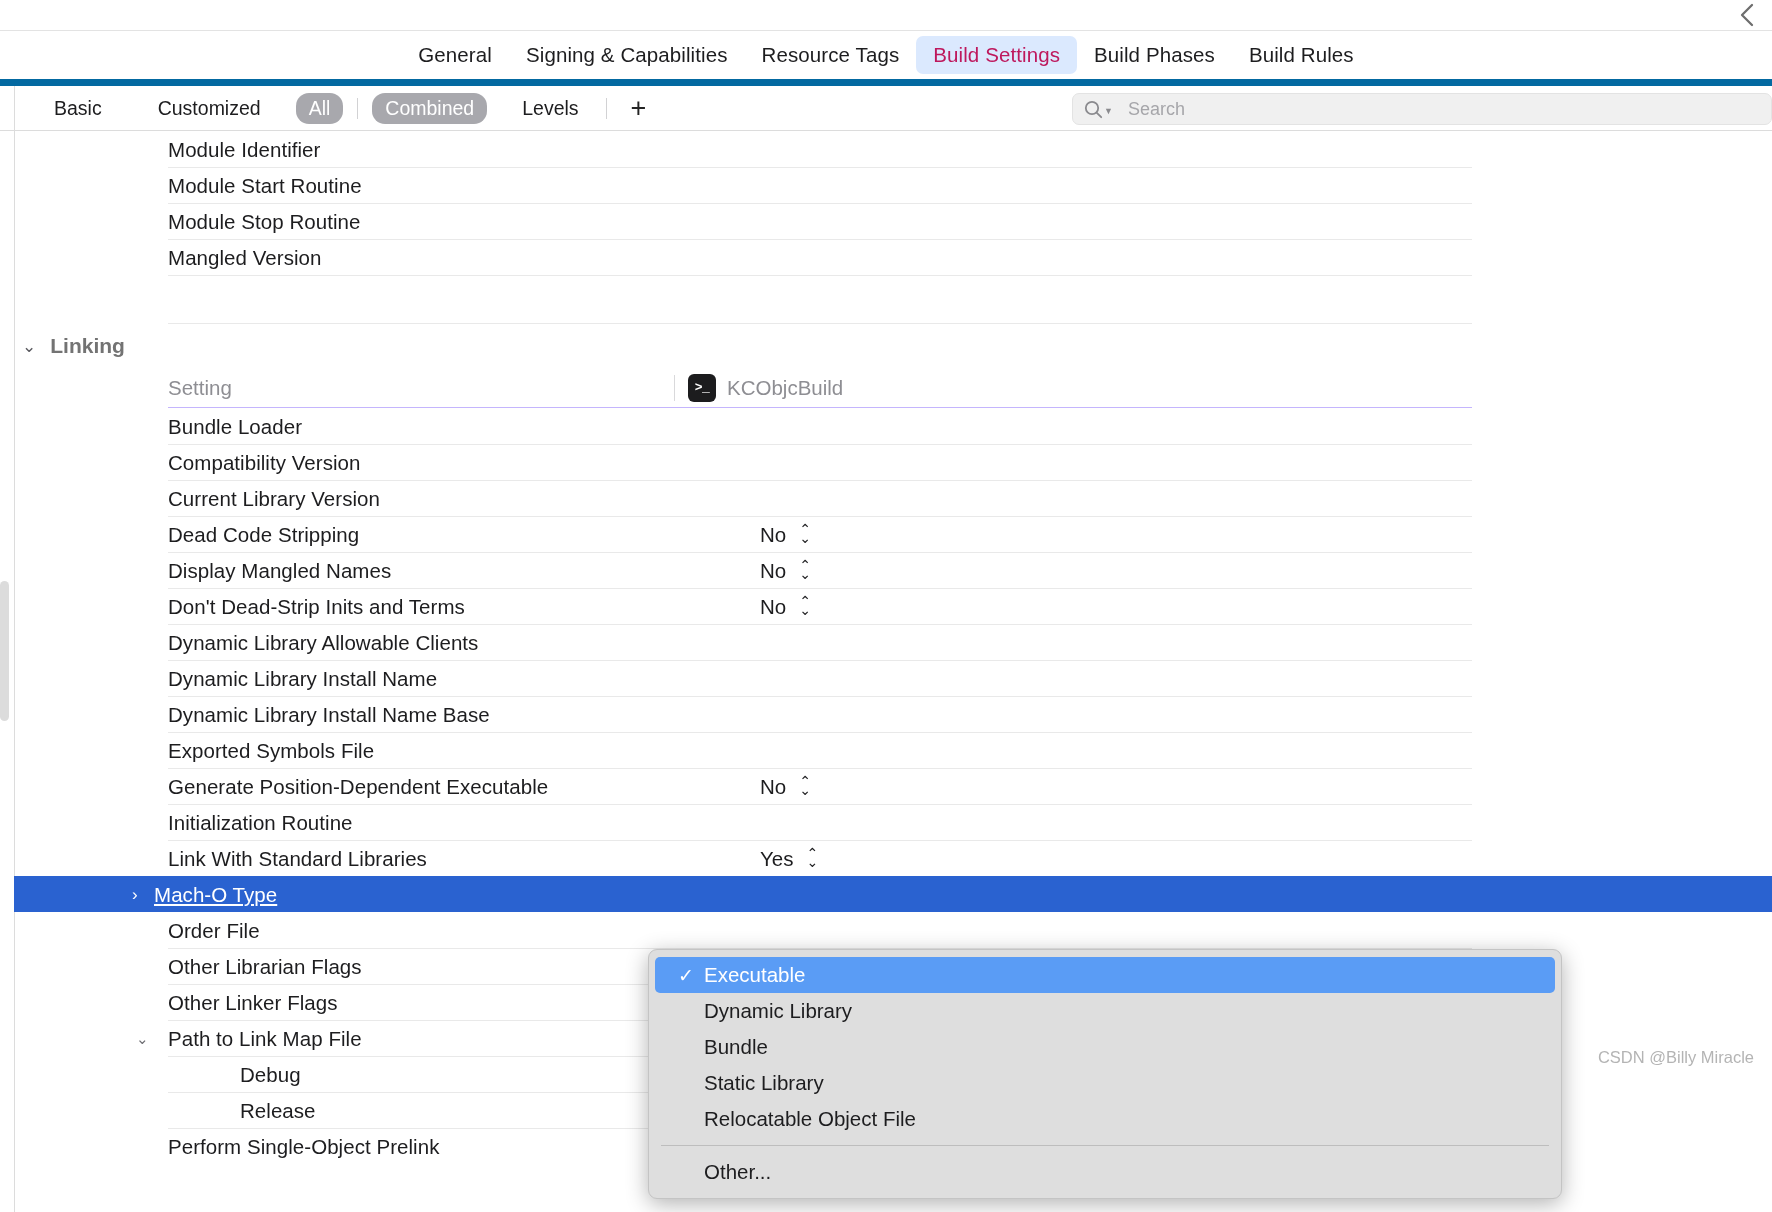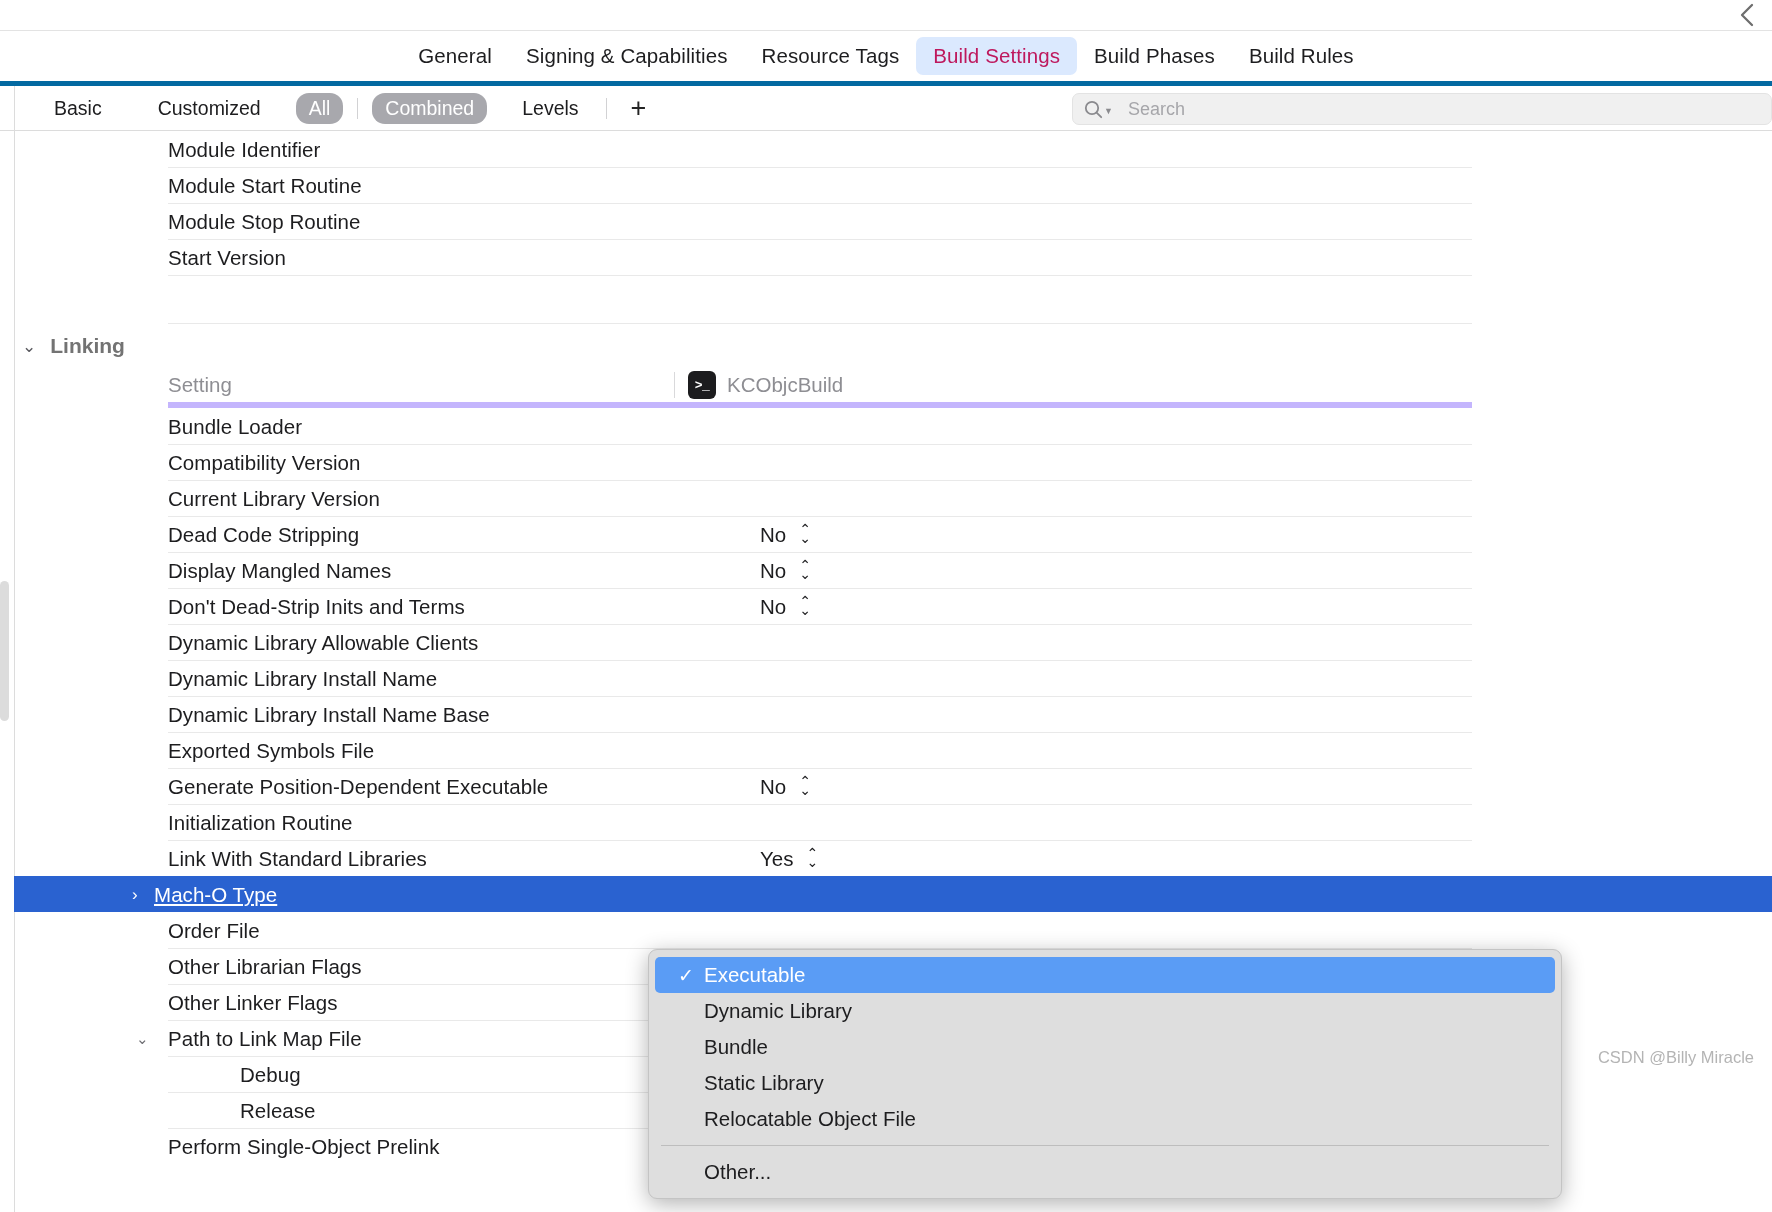--- a/index.html
+++ b/index.html
@@ -45,21 +45,21 @@
   .tabbar {
     position: absolute;
     top: 31px; left: 0;
     width: 1772px;
     height: 55px;
     background: #ffffff;
     display: flex;
     align-items: center;
     justify-content: center;
     gap: 0px;
-    border-bottom: 5px solid #0369a1;
+    border-bottom: 7px solid #0369a1;
   }
   .tab {
     font-size: 20.5px;
     color: #1d1d1f;
     padding: 7px 17px;
     border-radius: 7px;
     white-space: nowrap;
     letter-spacing: 0.1px;
   }
   .tab.active {
@@ -255,21 +255,21 @@
   }
 
   
   .colhead {
     position: relative;
     height: 40px;
     margin-left: 168px;
     margin-right: 300px;
     display: flex;
     align-items: center;
-    border-bottom: 6px solid #c4b5fd;
+    border-bottom: 1px solid #c4b5fd;
   }
   .colhead .setting-label {
     font-size: 20.5px;
     color: #8e8e93;
   }
   .colhead .target {
     position: absolute;
     left: 520px;
     display: flex;
     align-items: center;
@@ -422,21 +422,21 @@
       <div class="row no-rule">
         <span class="name">Module Identifier</span>
       </div>
       <div class="row">
         <span class="name">Module Start Routine</span>
       </div>
       <div class="row">
         <span class="name">Module Stop Routine</span>
       </div>
       <div class="row">
-        <span class="name">Start Version</span>
+        <span class="name">Mangled Version</span>
       </div>
       <div class="spacer-rule"></div>
       <div class="blank-block"></div>
       <div class="spacer-rule"></div>
 
       <div class="group-head">
         <span class="chev">⌄</span>
         <span class="title">Linking</span>
       </div>
 

